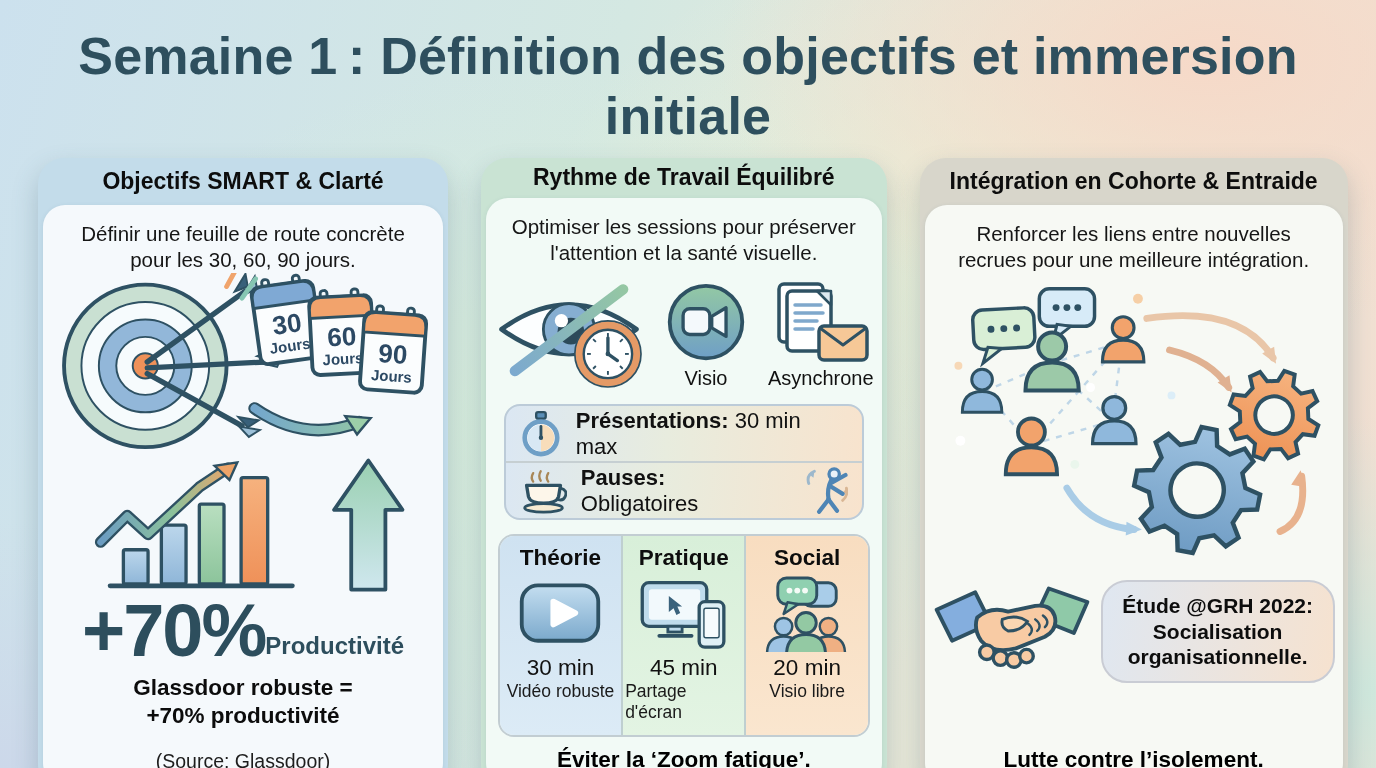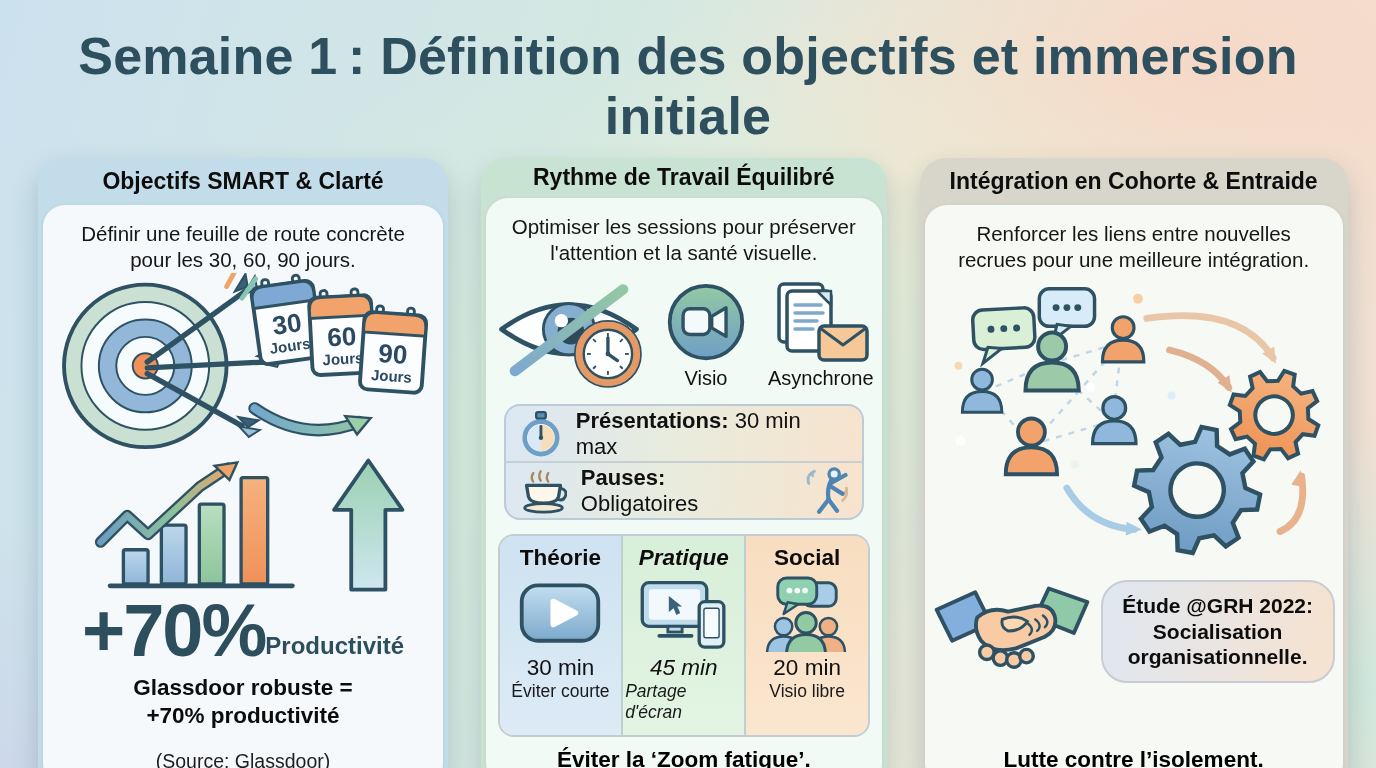--- a/index.html
+++ b/index.html
@@ -48,21 +48,21 @@
   .rules-box{margin-top:14px;width:356px;border-radius:16px;border:2px solid #bccbd8;
      background:linear-gradient(95deg,#dbe7f3 0%,#e8ecde 45%,#f8e3cd 100%);}
   .rule-row{display:flex;align-items:center;gap:14px;padding:5px 14px;height:45px;}
   .rule-row + .rule-row{border-top:2px solid #c6cfd2;}
   .rule-text{font-size:22px;color:#111;}
   .rule-label{font-weight:700;}
   .rule-spacer{flex:1;}
   .sched{margin-top:14px;width:368px;display:flex;border-radius:16px;overflow:hidden;border:2px solid #c2cdd2;}
   .sched-col{flex:1;display:flex;flex-direction:column;align-items:center;padding:9px 2px 12px;}
   .sched-col.blue{background:linear-gradient(180deg,#cfe2f1,#dcebf6);}
-  .sched-col.green{background:linear-gradient(180deg,#d8efd9,#e3f4e3);border-left:2px solid #bfcfd0;border-right:2px solid #bfcfd0;font-style:italic;}
+  .sched-col.green{background:linear-gradient(180deg,#d8efd9,#e3f4e3);border-left:2px solid #bfcfd0;border-right:2px solid #bfcfd0;}
   .sched-col.orange{background:linear-gradient(180deg,#f8ddc0,#fae6cf);}
   .sched-header{font-size:22.5px;font-weight:700;color:#0d0d0d;}
   .sched-icon{height:78px;display:flex;align-items:center;margin:4px 0 2px;}
   .sched-time{font-size:22.5px;color:#111;}
   .sched-caption{font-size:17.5px;color:#1a1a1a;}
   .footer{margin-top:auto;font-size:22.5px;font-weight:700;color:#000000;text-align:left;padding-top:10px;}
 
   
   .bottom-row{display:flex;align-items:center;gap:10px;margin-top:4px;}
   .study-box{width:214px;border-radius:26px;border:2px solid #c9ccd4;
@@ -337,21 +337,21 @@
                   <linearGradient id="g_tv" x1="0" y1="0" x2="0" y2="1">
                 <stop offset="0" stop-color="#c4def0"></stop>
                     <stop offset="1" stop-color="#7ba9cc"></stop>
                   </linearGradient>
                 </defs>
               <rect x="6" y="5" width="80" height="58" rx="17" fill="url(#g_tv)" stroke="#2e5163" stroke-width="4"></rect>
               <polygon points="39,22 62,34 39,46" fill="#ffffff" stroke="#ffffff" stroke-width="6" stroke-linejoin="round"></polygon>
             </svg>
           </div>
           <div class="sched-time">30 min</div>
-          <div class="sched-caption">Éviter courte</div>
+          <div class="sched-caption">Vidéo robuste</div>
         </div>
         <div class="sched-col green">
           <div class="sched-header">Pratique</div>
           <div class="sched-icon">
             <svg width="94" height="74" viewBox="0 0 96 78">
               <rect x="4" y="6" width="68" height="46" rx="7" fill="#bfdcec" stroke="#2e5163" stroke-width="3.5"></rect>
               <rect x="11" y="13" width="54" height="32" rx="3" fill="#f2f9fc"></rect>
               <polygon points="32,20 32,37 37,33 40,40 44,38 41,31 46,31" fill="#3a627c"></polygon>
               <rect x="31" y="52" width="15" height="6" fill="#bfdcec" stroke="#2e5163" stroke-width="3"></rect>
               <line x1="22" y1="62" x2="56" y2="62" stroke="#2e5163" stroke-width="4" stroke-linecap="round"></line>

